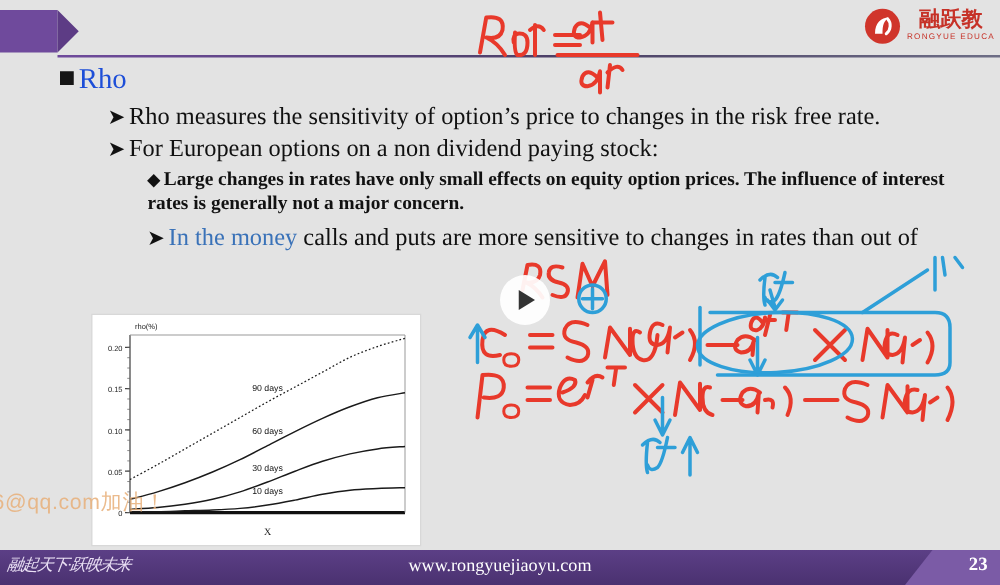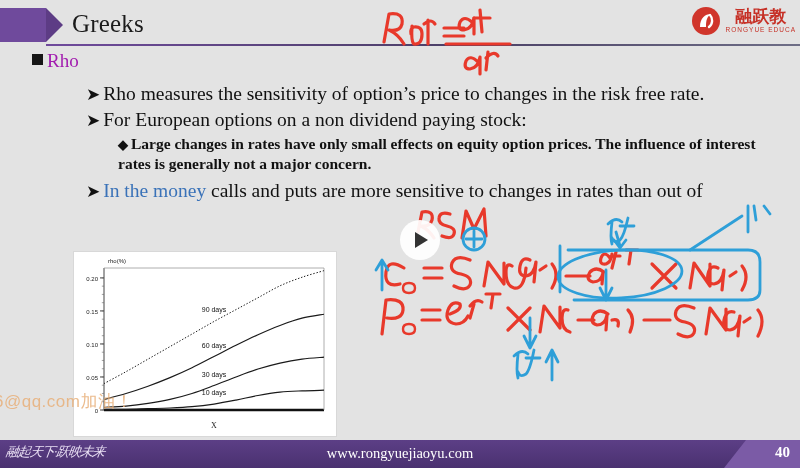--- a/index.html
+++ b/index.html
@@ -15,33 +15,33 @@
   .hdr-block{position:absolute;left:0;top:8px;width:46px;height:34px;background:#6f4a9c;}
   .hdr-chev{position:absolute;left:46px;top:8px;width:0;height:0;
      border-top:17px solid transparent;border-bottom:17px solid transparent;
      border-left:17px solid #5d3c85;}
   .hdr-title{position:absolute;left:72px;top:8px;font-size:25px;color:#1b1b1b;
      letter-spacing:.2px;line-height:32px;}
   .hdr-rule{position:absolute;left:46px;top:44px;width:754px;height:2px;
      background:linear-gradient(90deg,#6f4a9c,#4b4066 55%,#6e6e86);}
 
   
-  .lv1{position:absolute;left:32px;top:50px;font-size:19px;color:#a21caf;}
+  .lv1{position:absolute;left:48px;top:50px;font-size:23px;color:#1d4ed8;}
   .lv1 .sq{display:inline-block;width:11px;height:11px;background:#161616;
      margin-right:4px;vertical-align:2px;}
   .lv2{position:absolute;font-size:19.5px;color:#111;line-height:24px;}
   .lv2 .ar{display:inline-block;margin-right:3px;font-size:17px;}
   .lv3{position:absolute;font-size:15.5px;color:#111;line-height:19px;font-weight:bold;}
   .lv3 .dm{display:inline-block;margin-right:3px;font-size:13px;}
   .itm{color:#3a72b8;}
 
   .b1{left:86px;top:82px;width:700px;}
   .b2{left:86px;top:108px;width:700px;}
   .b3{left:118px;top:134px;width:660px;}
-  .b4{left:86px;top:179px;width:680px;}
+  .b4{left:86px;top:179px;width:680px;text-align:center;}
   .b4 .cont{display:block;margin-left:13px;}
 
   
   #chartpanel{position:absolute;left:74px;top:252px;width:262px;height:184px;
      background:#fff;box-shadow:0 0 0 1px #d8d8d8;}
   #chartsvg{position:absolute;left:0;top:0;}
 
   
   #ink{position:absolute;left:0;top:0;width:800px;height:468px;pointer-events:none;}
 
@@ -67,21 +67,20 @@
      background:#7b5ba6;clip-path:polygon(22px 0,100% 0,100% 100%,0 100%);}
   #pagetab span{position:absolute;right:10px;top:4px;color:#fff;font-size:15px;font-weight:bold;}
 </style>
 </head>
 <body>
 
 <div id="slide">
 
   <div class="hdr-block"></div>
   <div class="hdr-chev"></div>
-  <div class="hdr-title">Greeks</div>
   <div class="hdr-rule"></div>
 
   <div style="position:absolute;right:4px;top:6px;display:flex;align-items:center;gap:5px;">
     <svg width="30" height="30" viewBox="0 0 30 30">
       <circle cx="15" cy="15" r="14" fill="#d0352b"></circle>
       <path d="M9 21 C9 12,14 8,20 8 C16 11,15 14,15 21 Z" fill="#fff"></path>
       <path d="M19 9 C22 12,22 18,18 21" stroke="#fff" stroke-width="2.4" fill="none" stroke-linecap="round"></path>
     </svg>
     <div style="line-height:1;">
       <div style="font-size:17px;color:#c63127;font-family:'DejaVu Sans',sans-serif;font-weight:bold;text-align:center;">融跃教</div>
@@ -247,16 +246,16 @@
   <div id="play">
     <div class="tri"></div>
   </div>
 
   <div id="wm">6@qq.com加油！</div>
 
   <div id="footer">
     <div class="logo">融起天下·跃映未来</div>
     <div class="url">www.rongyuejiaoyu.com</div>
     <div id="pagetab">
-      <span>40</span>
+      <span>23</span>
     </div>
   </div>
 </div>
 
 </body></html>

